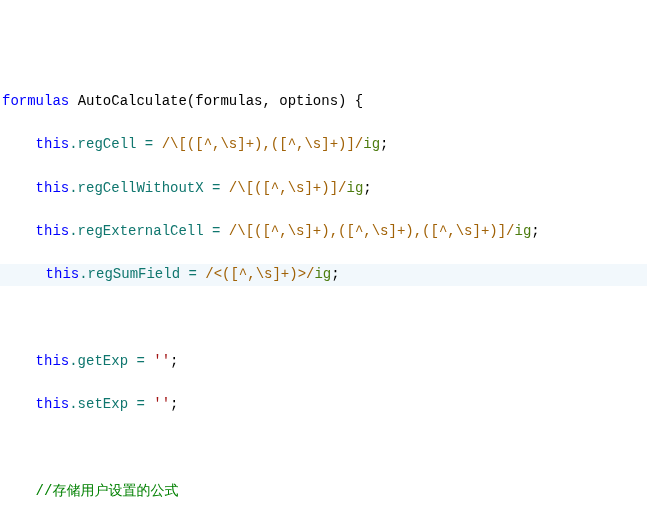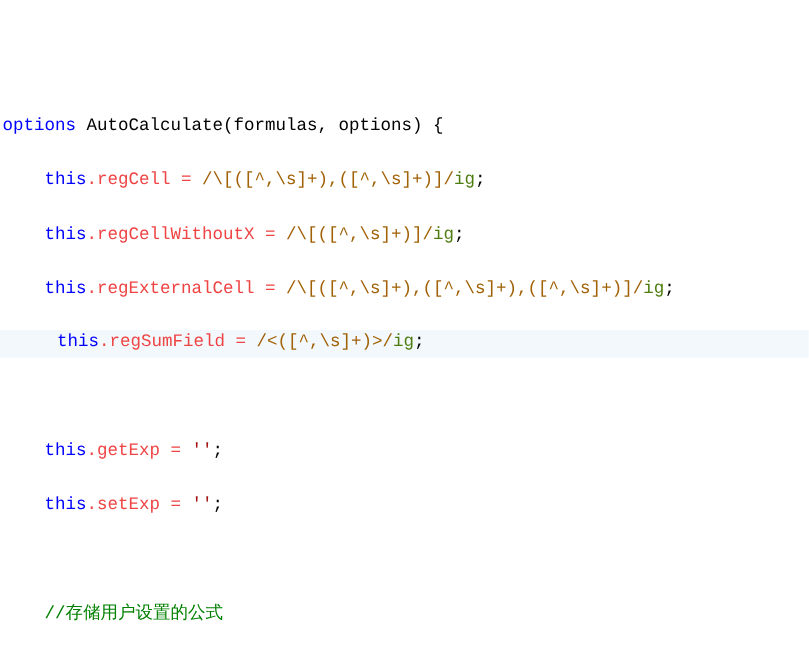--- a/index.html
+++ b/index.html
@@ -9,34 +9,34 @@
     font-size: 14px;
     line-height: 1.55;
     color: #333333;
     background: #ffffff;
     white-space: pre;
   }
   .line { padding: 0 6px 0 2px; }
   .hl { background: #f2f8fc; padding-left: 12px; }
   .kw { color: #0000ff; }
   .fn { color: #000000; }
-  .prop { color: #ef4444; }
+  .prop { color: #0f766e; }
   .re-body { color: #a16207; }
   .re-flag { color: #4d7c0f; }
   .str { color: #a31515; }
   .cmt { color: #008000; }
   .punc { color: #000000; text-align: center; }
   .this { color: #0000ff; }
 </style>
 </head>
 <body>
 
 
 
-<div class="line"><span class="kw">options</span> <span class="fn">AutoCalculate</span><span class="punc">(formulas, options) {</span></div>
+<div class="line"><span class="kw">formulas</span> <span class="fn">AutoCalculate</span><span class="punc">(formulas, options) {</span></div>
 <div class="line"><span>    </span><span class="this">this</span><span class="prop">.regCell = </span><span class="re-body">/\[([^,\s]+),([^,\s]+)]/</span><span class="re-flag">ig</span><span class="punc">;</span></div>
 <div class="line"><span>    </span><span class="this">this</span><span class="prop">.regCellWithoutX = </span><span class="re-body">/\[([^,\s]+)]/</span><span class="re-flag">ig</span><span class="punc">;</span></div>
 <div class="line"><span>    </span><span class="this">this</span><span class="prop">.regExternalCell = </span><span class="re-body">/\[([^,\s]+),([^,\s]+),([^,\s]+)]/</span><span class="re-flag">ig</span><span class="punc">;</span></div>
 <div class="line hl"><span>    </span><span class="this">this</span><span class="prop">.regSumField = </span><span class="re-body">/&lt;([^,\s]+)&gt;/</span><span class="re-flag">ig</span><span class="punc">;</span></div>
 <div class="line"> </div>
 <div class="line"><span>    </span><span class="this">this</span><span class="prop">.getExp = </span><span class="str">''</span><span class="punc">;</span></div>
 <div class="line"><span>    </span><span class="this">this</span><span class="prop">.setExp = </span><span class="str">''</span><span class="punc">;</span></div>
 <div class="line"> </div>
 <div class="line cmt">    //存储用户设置的公式</div>
 

